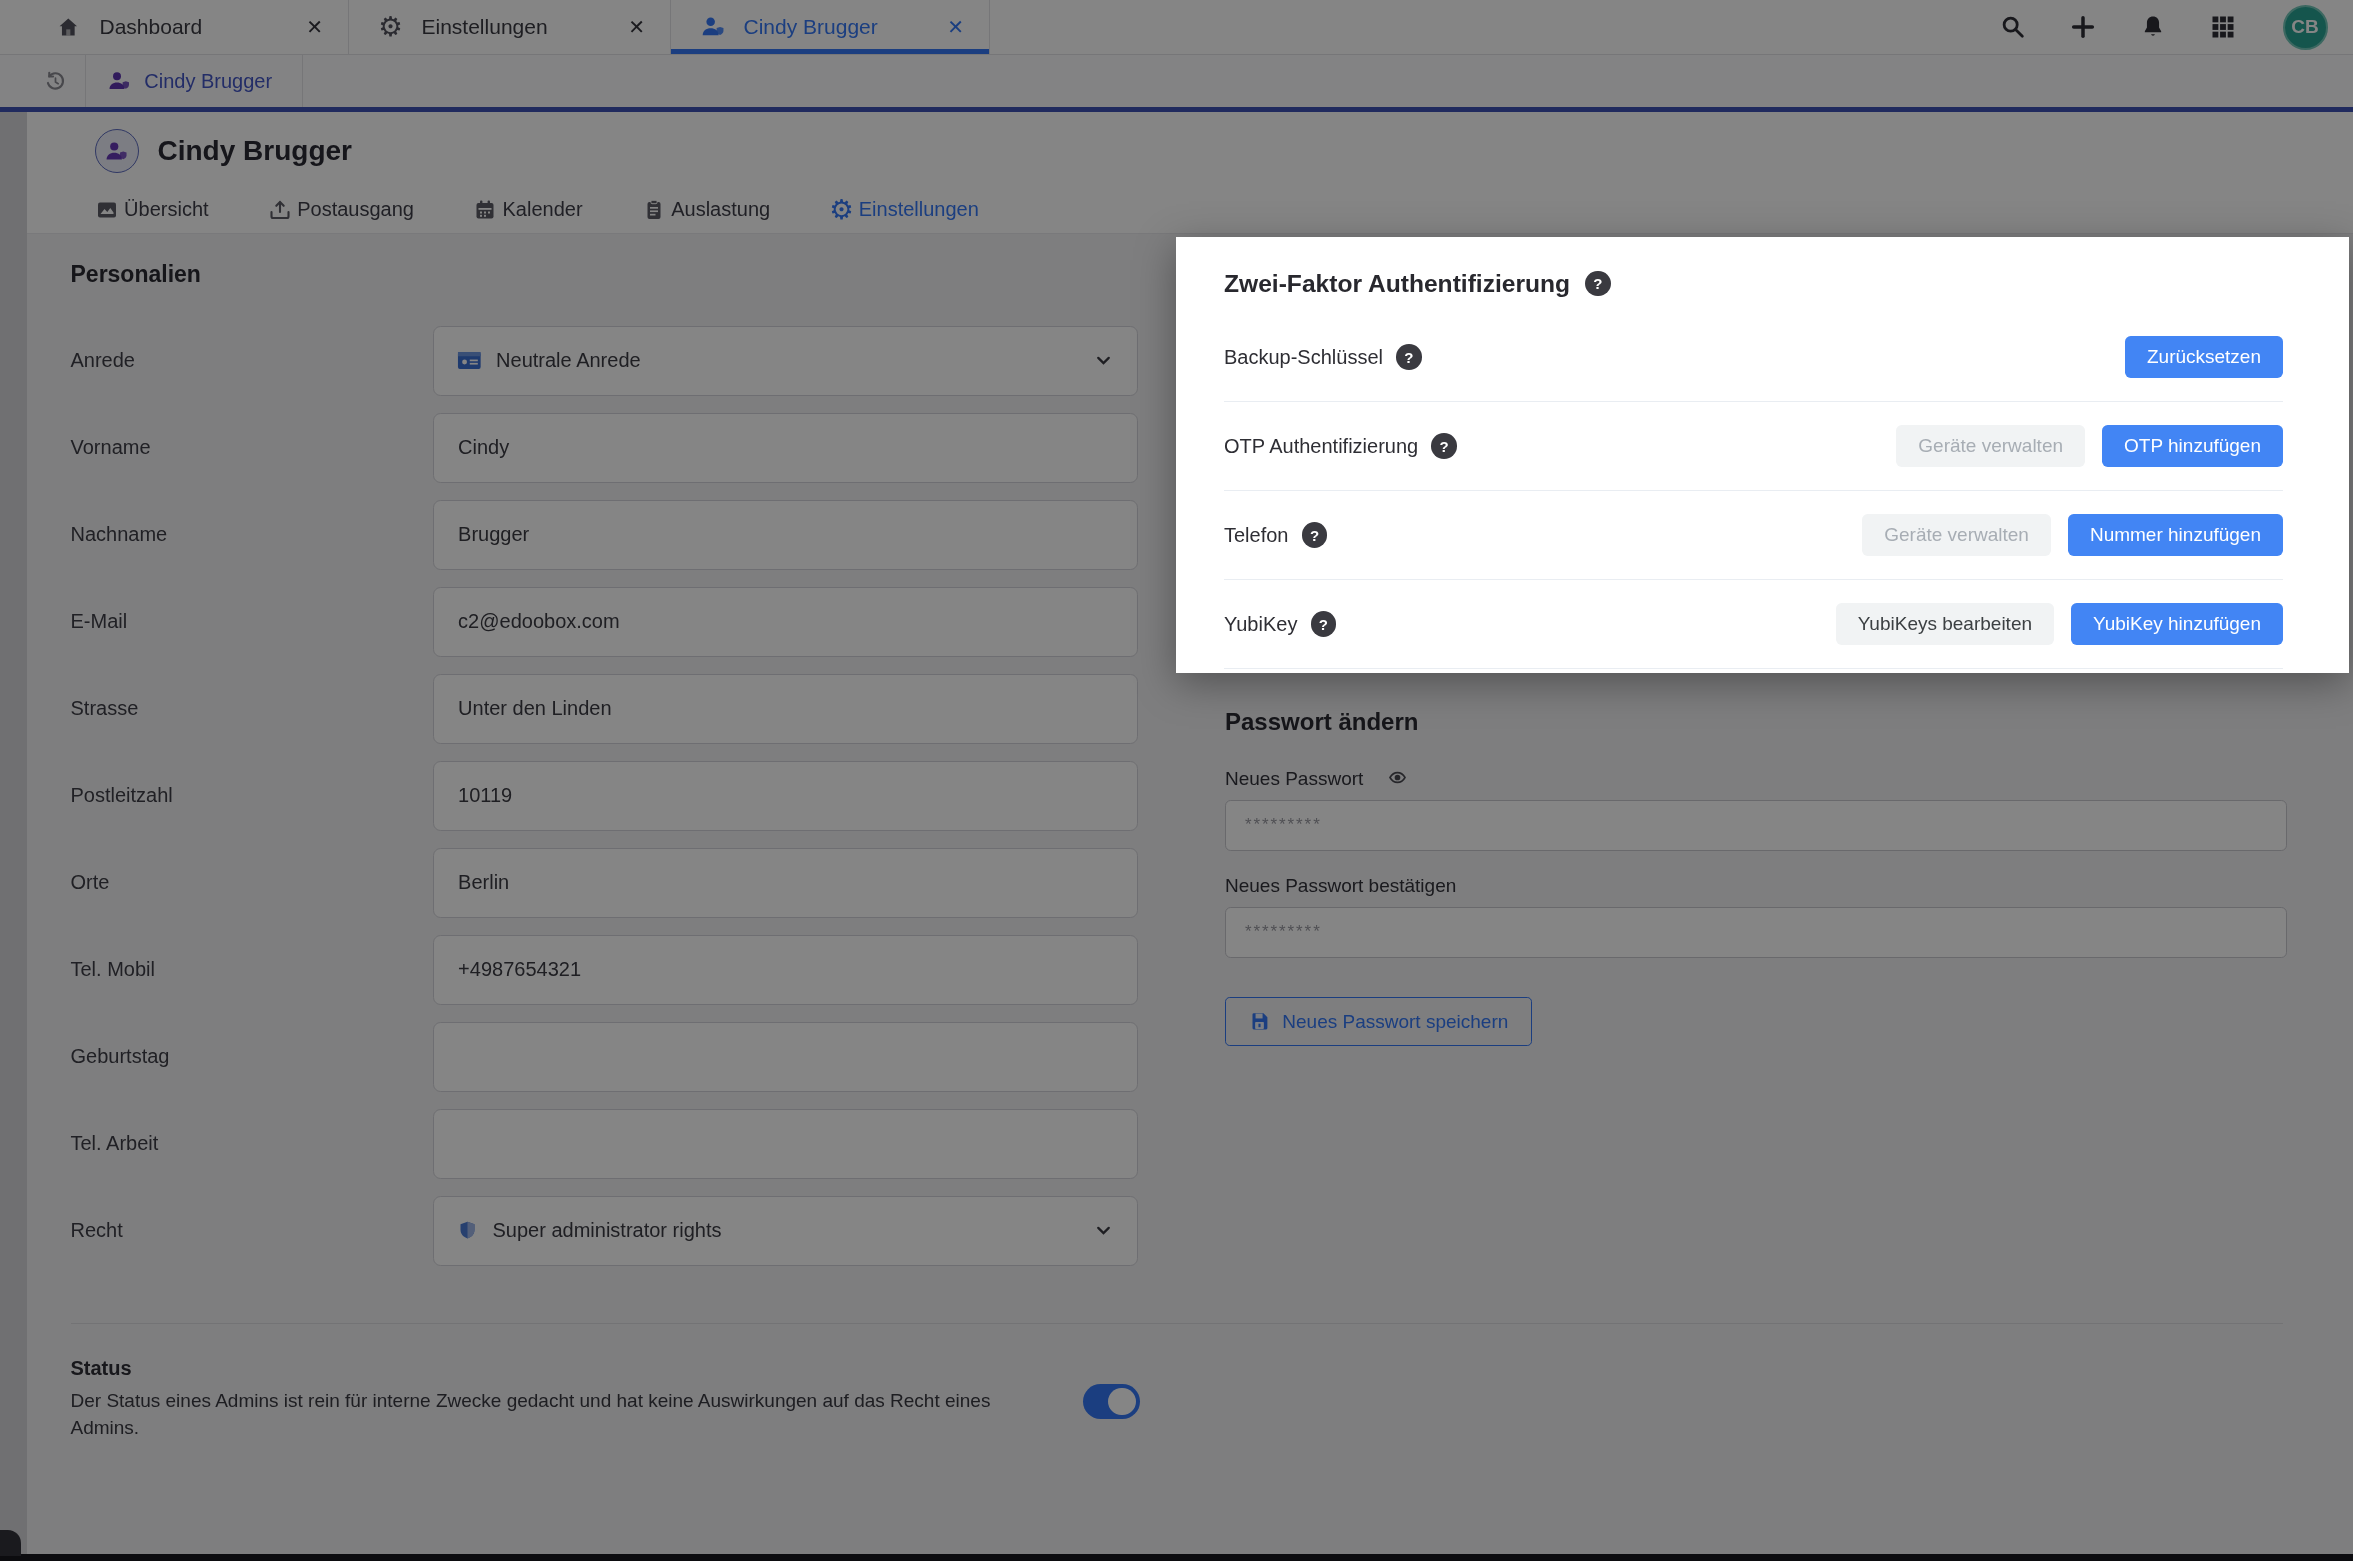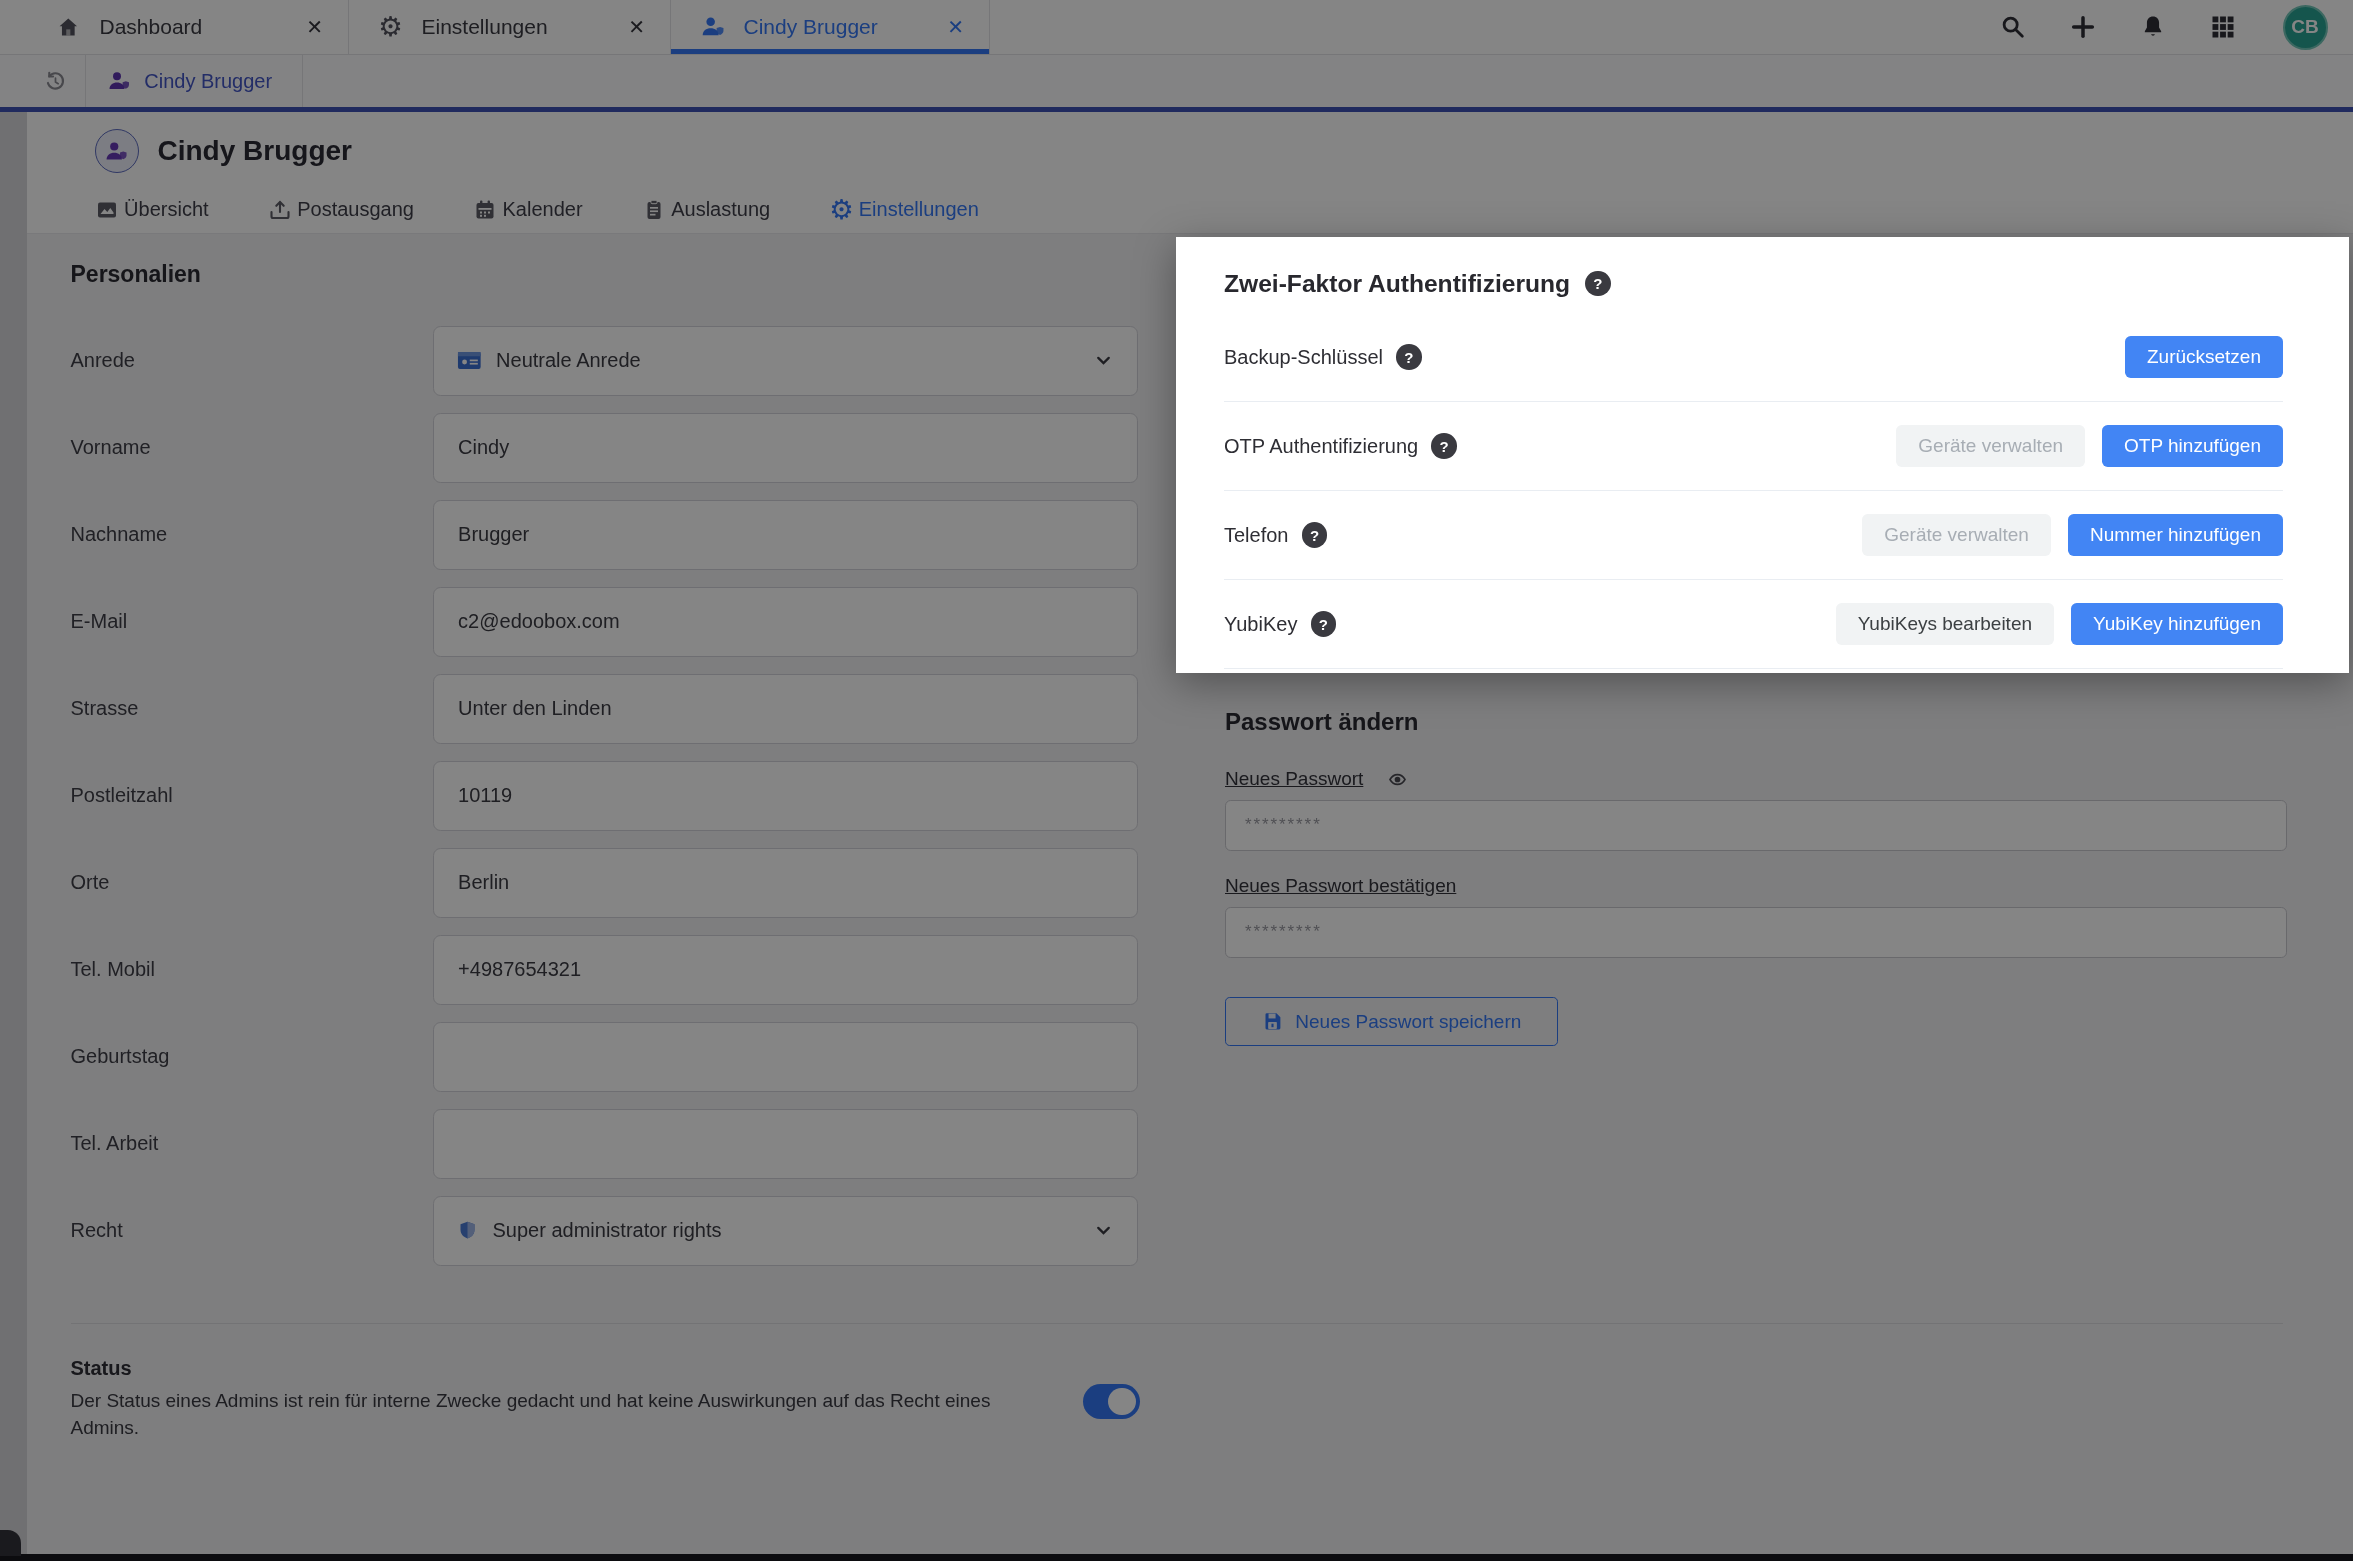--- a/index.html
+++ b/index.html
@@ -94,28 +94,28 @@
   .prow .pbtns { margin-left:auto; display:flex; gap:17px; }
   .btn { height:42px; border-radius:5.7px; padding:0 22px; font-size:19px; border:none;
          display:inline-flex; align-items:center; font-family:"Liberation Sans", sans-serif; }
   .btn.primary { background:#4285f4; color:#ffffff; }
   .btn.disabled { background:#f1f3f4; color:#a7adb4; }
   .btn.light { background:#f1f3f4; color:#3c4043; }
 
   
   .pwsection { position:absolute; left:1225px; top:708px; width:1062px; z-index:5; }
   .pwtitle { font-size:24px; font-weight:600; color:#2b2b33; margin-bottom:32px; }
-  .pwlabel { font-size:19px; color:#33333b; margin-bottom:9.5px; display:flex; align-items:center; gap:25px;text-decoration:underline; }
+  .pwlabel { font-size:19px; color:#33333b; margin-bottom:9.5px; display:flex; align-items:flex-start; gap:25px; }
   .pwinput { width:1062px; height:51px; background:#fff; border:1.4px solid #c9c9cf; border-radius:5.7px;
              padding:0 19px; font-size:17px; letter-spacing:1.9px; color:#3c3c44;
              font-family:"Liberation Sans", sans-serif; outline:none; margin-bottom:24.6px; }
   .pwinput::placeholder { color:#9a9aa2; }
   .pwsave { height:49px; border:1.9px solid #3478f6; border-radius:4.7px; background:transparent;
             color:#3478f6; font-size:19px; display:inline-flex; align-items:center; gap:12.3px;
-            padding:0 36px; margin-top:15px; font-family:"Liberation Sans", sans-serif; }
+            padding:0 23px; margin-top:15px; font-family:"Liberation Sans", sans-serif; }
 
   svg { display:block; }
 </style>
 </head>
 <body>
 
 <div class="topbar">
   <div class="tab" style="margin-left:26.5px;">
     <span class="ticon">
       <svg width="24.6" height="24.6" viewBox="0 0 24 24">

